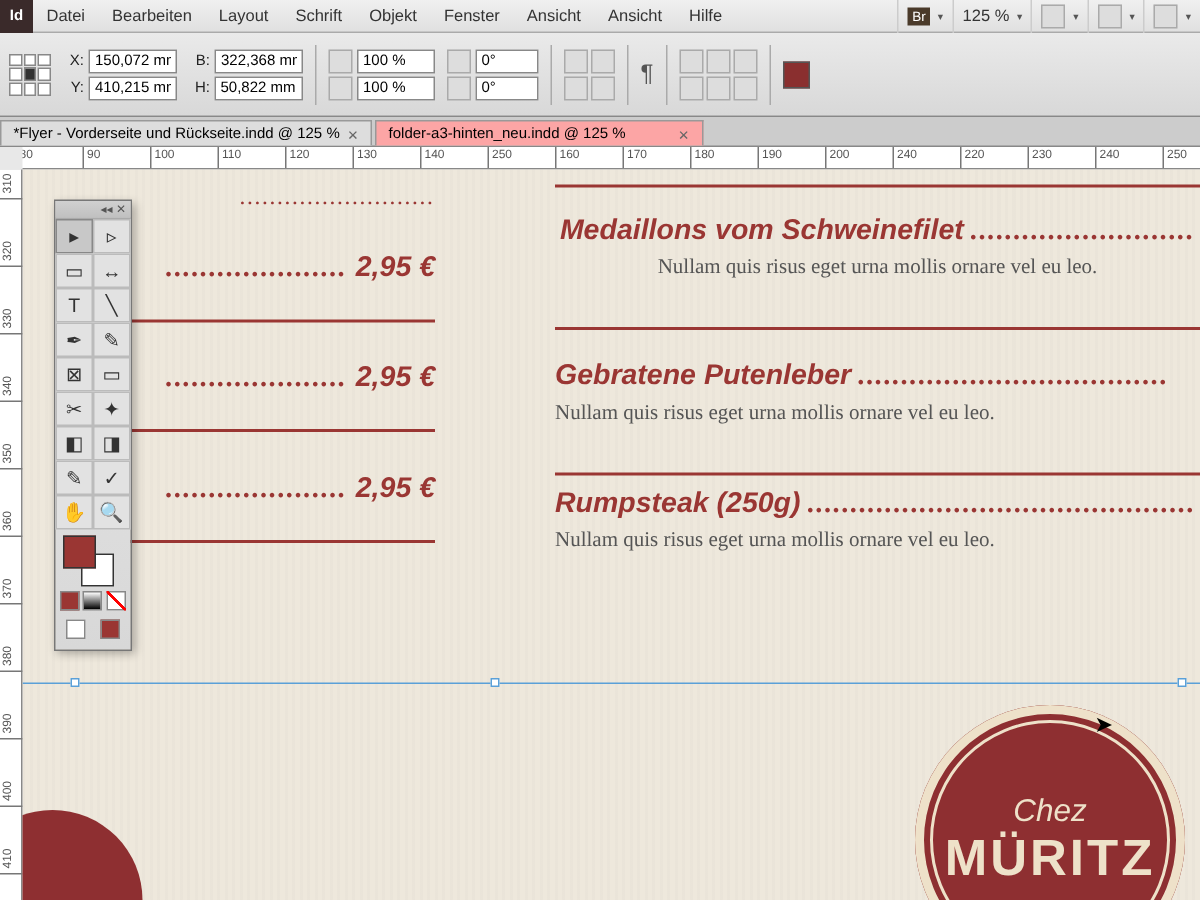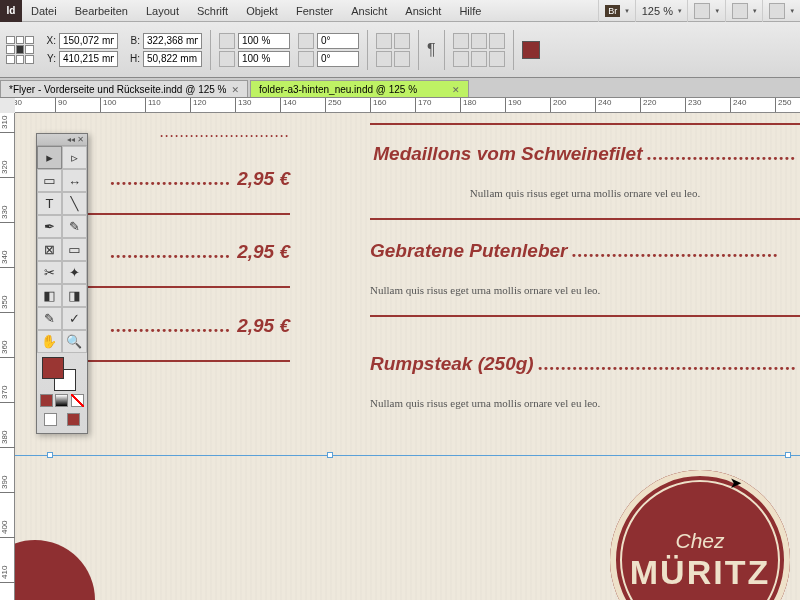--- a/index.html
+++ b/index.html
@@ -23,38 +23,38 @@
 .iconbtn { width: 16px; height: 16px; background: #ddd; border: 1px solid #aaa; }
 .sep { width: 1px; height: 40px; background: #aaa; }
 .refpoint { width: 28px; height: 28px; display: grid; grid-template: repeat(3,1fr)/repeat(3,1fr); gap: 1px; }
 .refpoint span { background: #fff; border: 1px solid #888; }
 .refpoint span.sel { background: #333; }
 .swatch { width: 18px; height: 18px; background: #8a2f2f; border: 1px solid #555; }
 
 
 .tabbar { height: 20px; background: #ccc; display: flex; align-items: flex-end; font-size: 10px; border-bottom: 1px solid #888; }
 .tab { background: #ddd; border: 1px solid #999; border-bottom: none; padding: 3px 8px 2px; margin-right: 2px; display: flex; align-items: center; gap: 5px; }
-.tab.active { background: #bef264; gap: 35px; }
+.tab.active { background: #fca5a5; gap: 35px; }
 .tab .x { color: #666; font-size: 9px; }
 
 
 .hruler { height: 15px; background: #fff; border-bottom: 1px solid #888; margin-left: 15px; position: relative; overflow: hidden; font-size: 8px; color: #555; }
 .hruler .tick { position: absolute; border-left: 1px solid #777; height: 15px; padding-left: 2px; top: 0; }
 
 
 .workarea { position: absolute; left: 0; top: 113px; right: 0; bottom: 0; background: #bbb; }
 .vruler { position: absolute; left: 0; top: 0; width: 15px; bottom: 0; background: #fff; border-right: 1px solid #888; font-size: 8px; color: #555; }
 .vruler .vtick { position: absolute; border-top: 1px solid #777; width: 15px; text-align: center; writing-mode: vertical-rl; transform: rotate(180deg); height: 20px; }
 .canvas { position: absolute; left: 15px; top: 0; right: 0; bottom: 0; overflow: hidden; }
 .page { position: absolute; left: 0; top: -20px; right: -20px; bottom: -20px; background: #eee8dc repeating-linear-gradient(90deg, rgba(0,0,0,0.015) 0 2px, transparent 2px 5px); }
 .page .rule { position: absolute; background: #9a3633; height: 2px; }
 
 
 .dish-title { font-family: Georgia, serif; font-weight: bold; font-style: italic; color: #9a3633; font-size: 19px; }
-.dish-desc { font-family: Georgia, serif; color: #555; font-size: 11px; margin-top: 22px; }
+.dish-desc { font-family: Georgia, serif; color: #555; font-size: 14px; margin-top: 6px; }
 .price { font-family: Georgia, serif; font-weight: bold; font-style: italic; color: #9a3633; font-size: 19px; text-align: right; }
 .dots { font-family: Georgia, serif; color: #9a3633; font-style: italic; letter-spacing: 1px; }
 .leftblock { position: absolute; left: 30px; width: 245px; }
 .rightblock { position: absolute; left: 355px; right: 20px; }
 
 
 .guide-h { position: absolute; border-top: 1px solid #5aa0d8; left: 0; right: 0; }
 .handle { position: absolute; width: 6px; height: 6px; background: #fff; border: 1px solid #5aa0d8; }
 
 
@@ -265,21 +265,21 @@
       <div class="rightblock" style="top:50px;text-align:center;">
         <div class="dish-title"><span>Medaillons vom Schweinefilet</span> <span class="dots">..........................</span></div>
         <div class="dish-desc">Nullam quis risus eget urna mollis ornare vel eu leo.</div>
       </div>
       <div class="rule" style="top:125px;left:355px;right:20px;"></div>
       <div class="rightblock" style="top:147px;">
         <div class="dish-title"><span>Gebratene Putenleber</span> <span class="dots">....................................</span></div>
         <div class="dish-desc">Nullam quis risus eget urna mollis ornare vel eu leo.</div>
       </div>
       <div class="rule" style="top:222px;left:355px;right:20px;"></div>
-      <div class="rightblock" style="top:260px;">
+      <div class="rightblock" style="top:232px;">
         <div class="dish-title"><span>Rumpsteak (250g)</span> <span class="dots">.............................................</span></div>
         <div class="dish-desc">Nullam quis risus eget urna mollis ornare vel eu leo.</div>
       </div>
 
       <div class="guide-h" style="top:362px;"></div>
       <div class="handle" style="top:359px;left:32px;"></div>
       <div class="handle" style="top:359px;left:312px;"></div>
       <div class="handle" style="top:359px;left:770px;"></div>
 
       <div class="corner-shape"></div>

